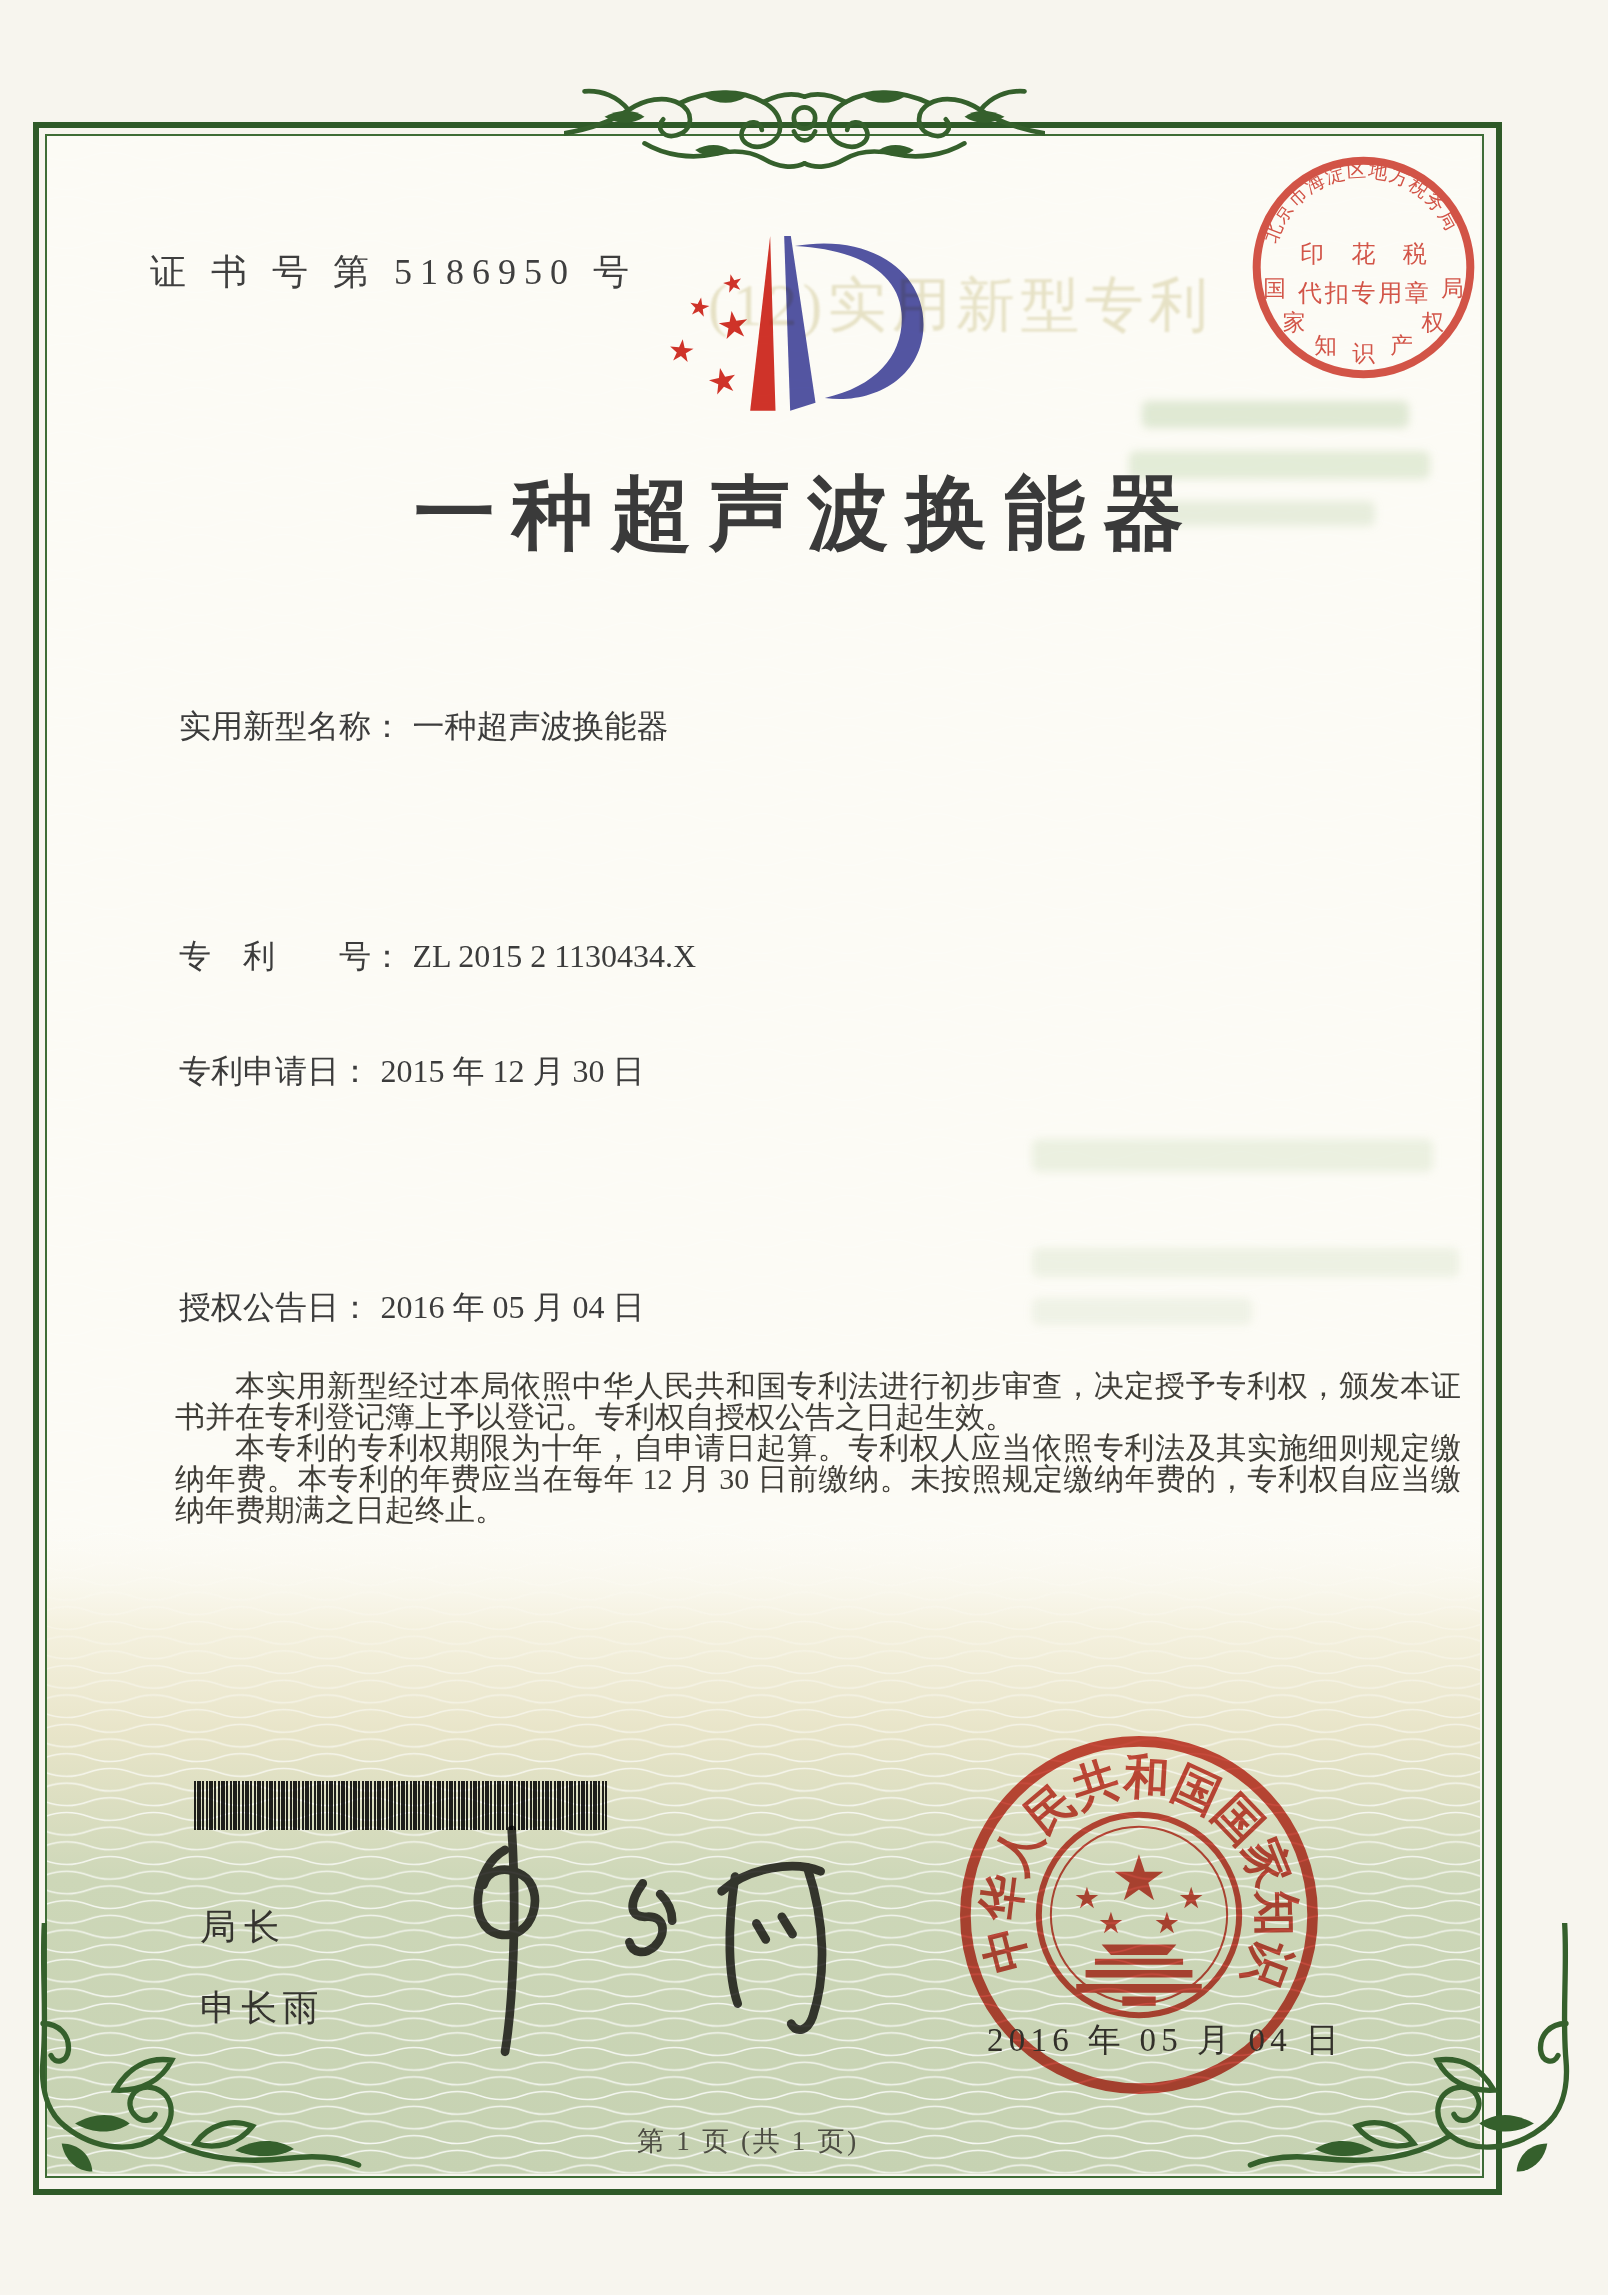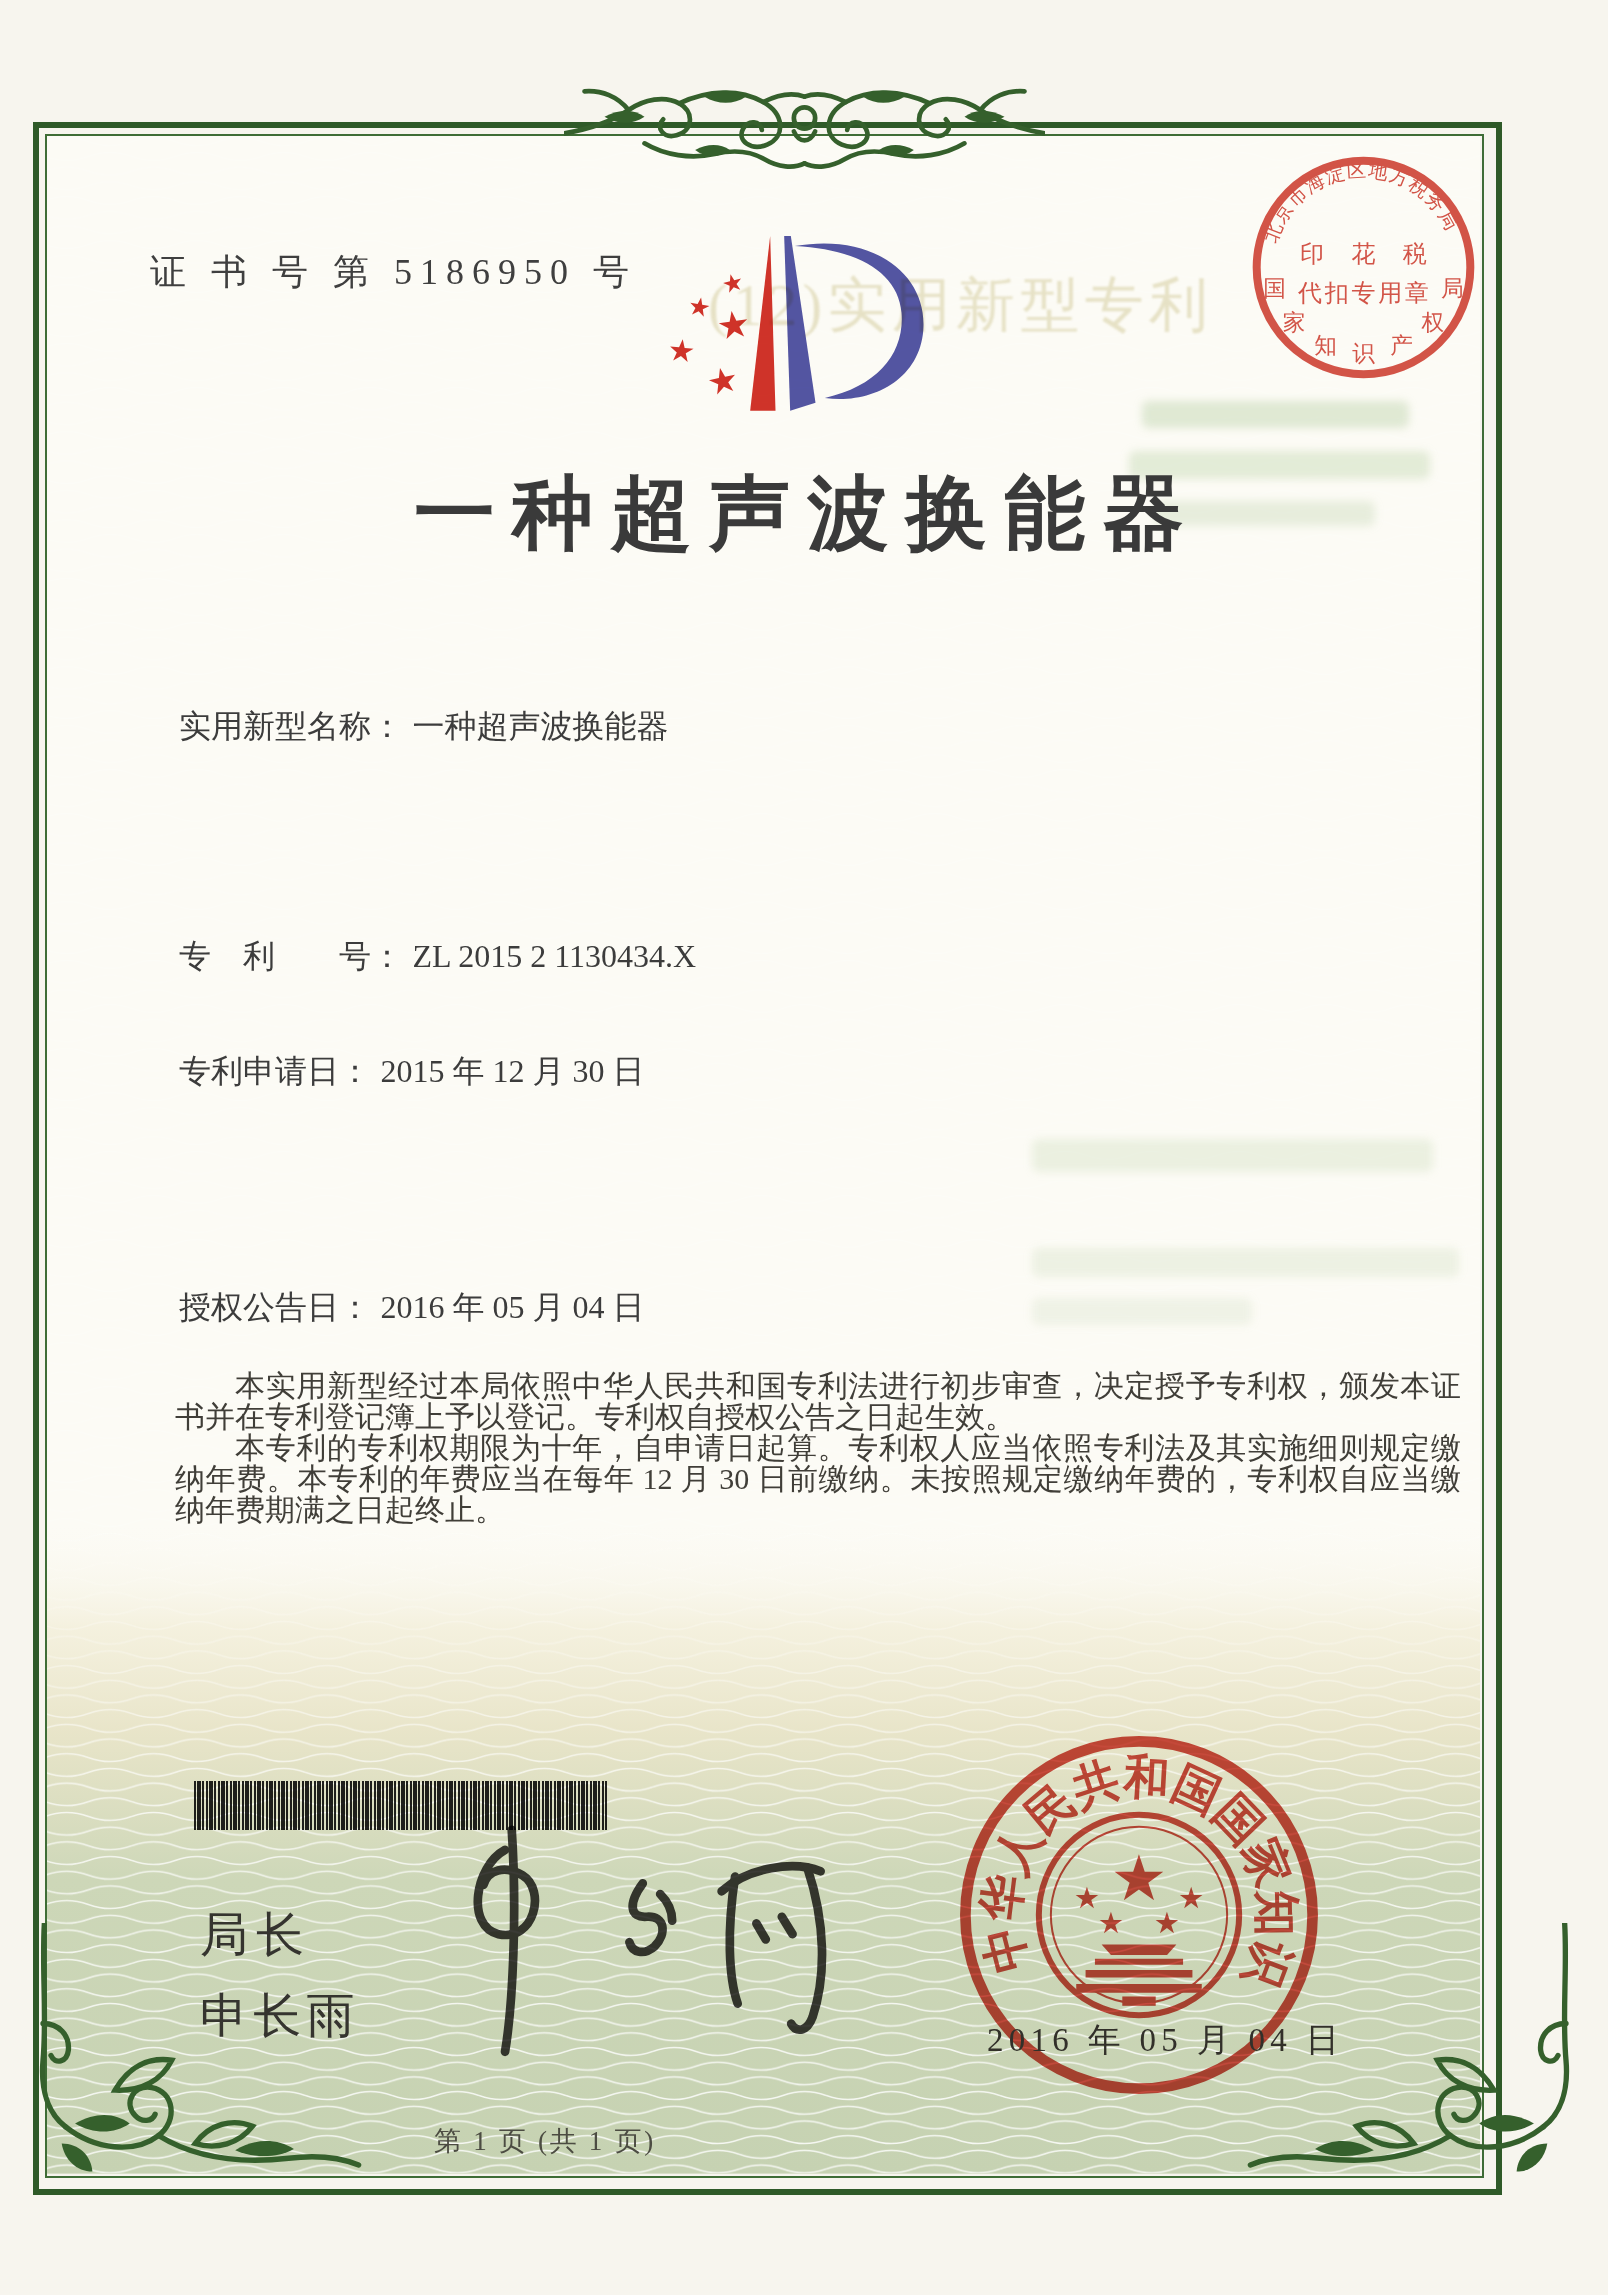--- a/index.html
+++ b/index.html
@@ -15,24 +15,24 @@
   .field{left:179px;font-size:32px;color:#3c3c3c;white-space:nowrap;}
   .field .fvalue{margin-left:9.4px;}
   .paras{left:175px;top:1370px;width:1286px;font-size:30px;line-height:31px;color:#403e38;
          text-align:justify;text-justify:inter-ideograph;}
   .paras p{margin:0;text-indent:2em;}
   .barcode{left:194px;top:1781px;width:413px;height:49px;mix-blend-mode:multiply;
     background-image:
       repeating-linear-gradient(90deg,#222 0 2px,transparent 2px 4px),
       repeating-linear-gradient(90deg,#222 0 1.3px,transparent 1.3px 6px),
       repeating-linear-gradient(90deg,transparent 0 2.7px,#222 2.7px 4.7px,transparent 4.7px 12px);}
-  .signer{left:200px;font-size:48px;color:#35342f;letter-spacing:8px;white-space:nowrap;}
+  .signer{left:200px;font-size:36px;color:#35342f;letter-spacing:8px;white-space:nowrap;}
   .seal-date{left:955px;top:2018px;width:421px;text-align:center;font-size:33px;letter-spacing:5.3px;
              color:#32302a;white-space:nowrap;}
-  .footer{left:434px;top:2123px;width:628px;font-size:27px;letter-spacing:2.7px;color:#4c4c42;}
+  .footer{left:434px;top:2123px;width:628px;text-align:center;font-size:27px;letter-spacing:2.7px;color:#4c4c42;}
   .ghost-title{left:708px;top:266px;font-size:59px;letter-spacing:5.3px;color:#c9bf85;opacity:.42;
                filter:blur(1px);white-space:nowrap;}
   .ghost-bar{border-radius:6.7px;filter:blur(4px);}
   svg text{font-family:"Liberation Serif","DejaVu Serif",serif;}
   .ink{mix-blend-mode:multiply;}
 </style>
 </head>
 <body>
 
 <div class="page">

